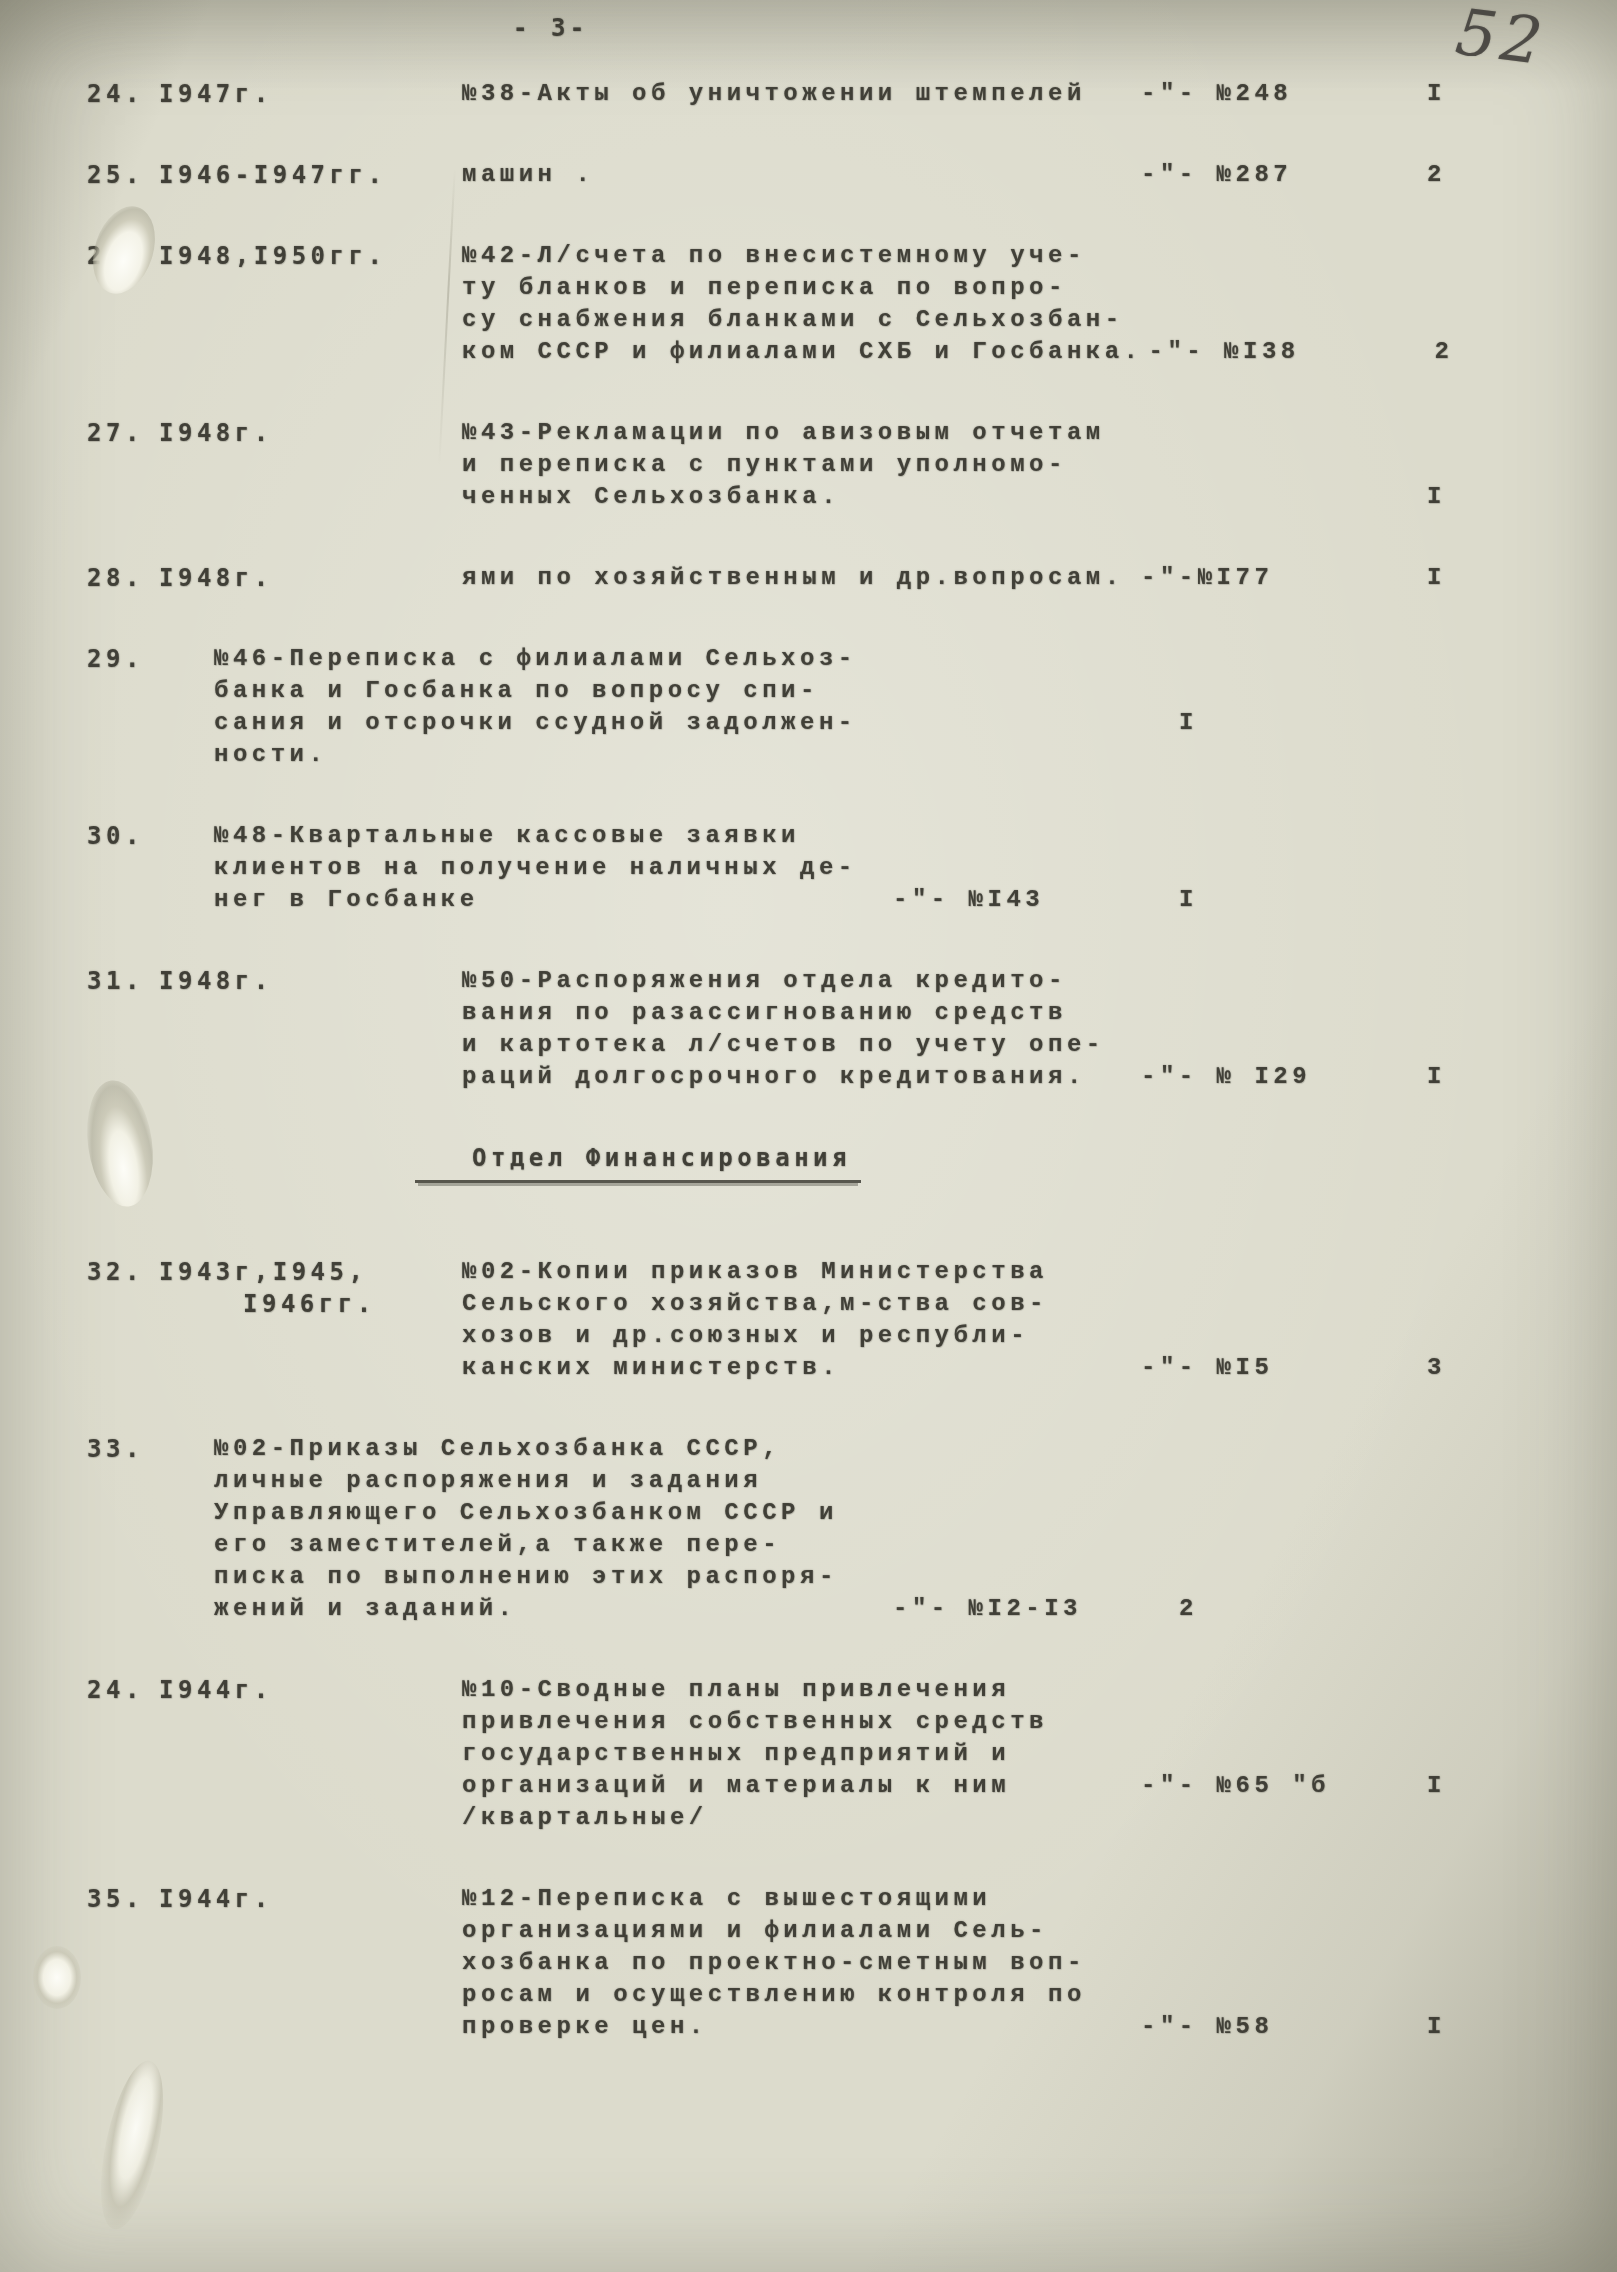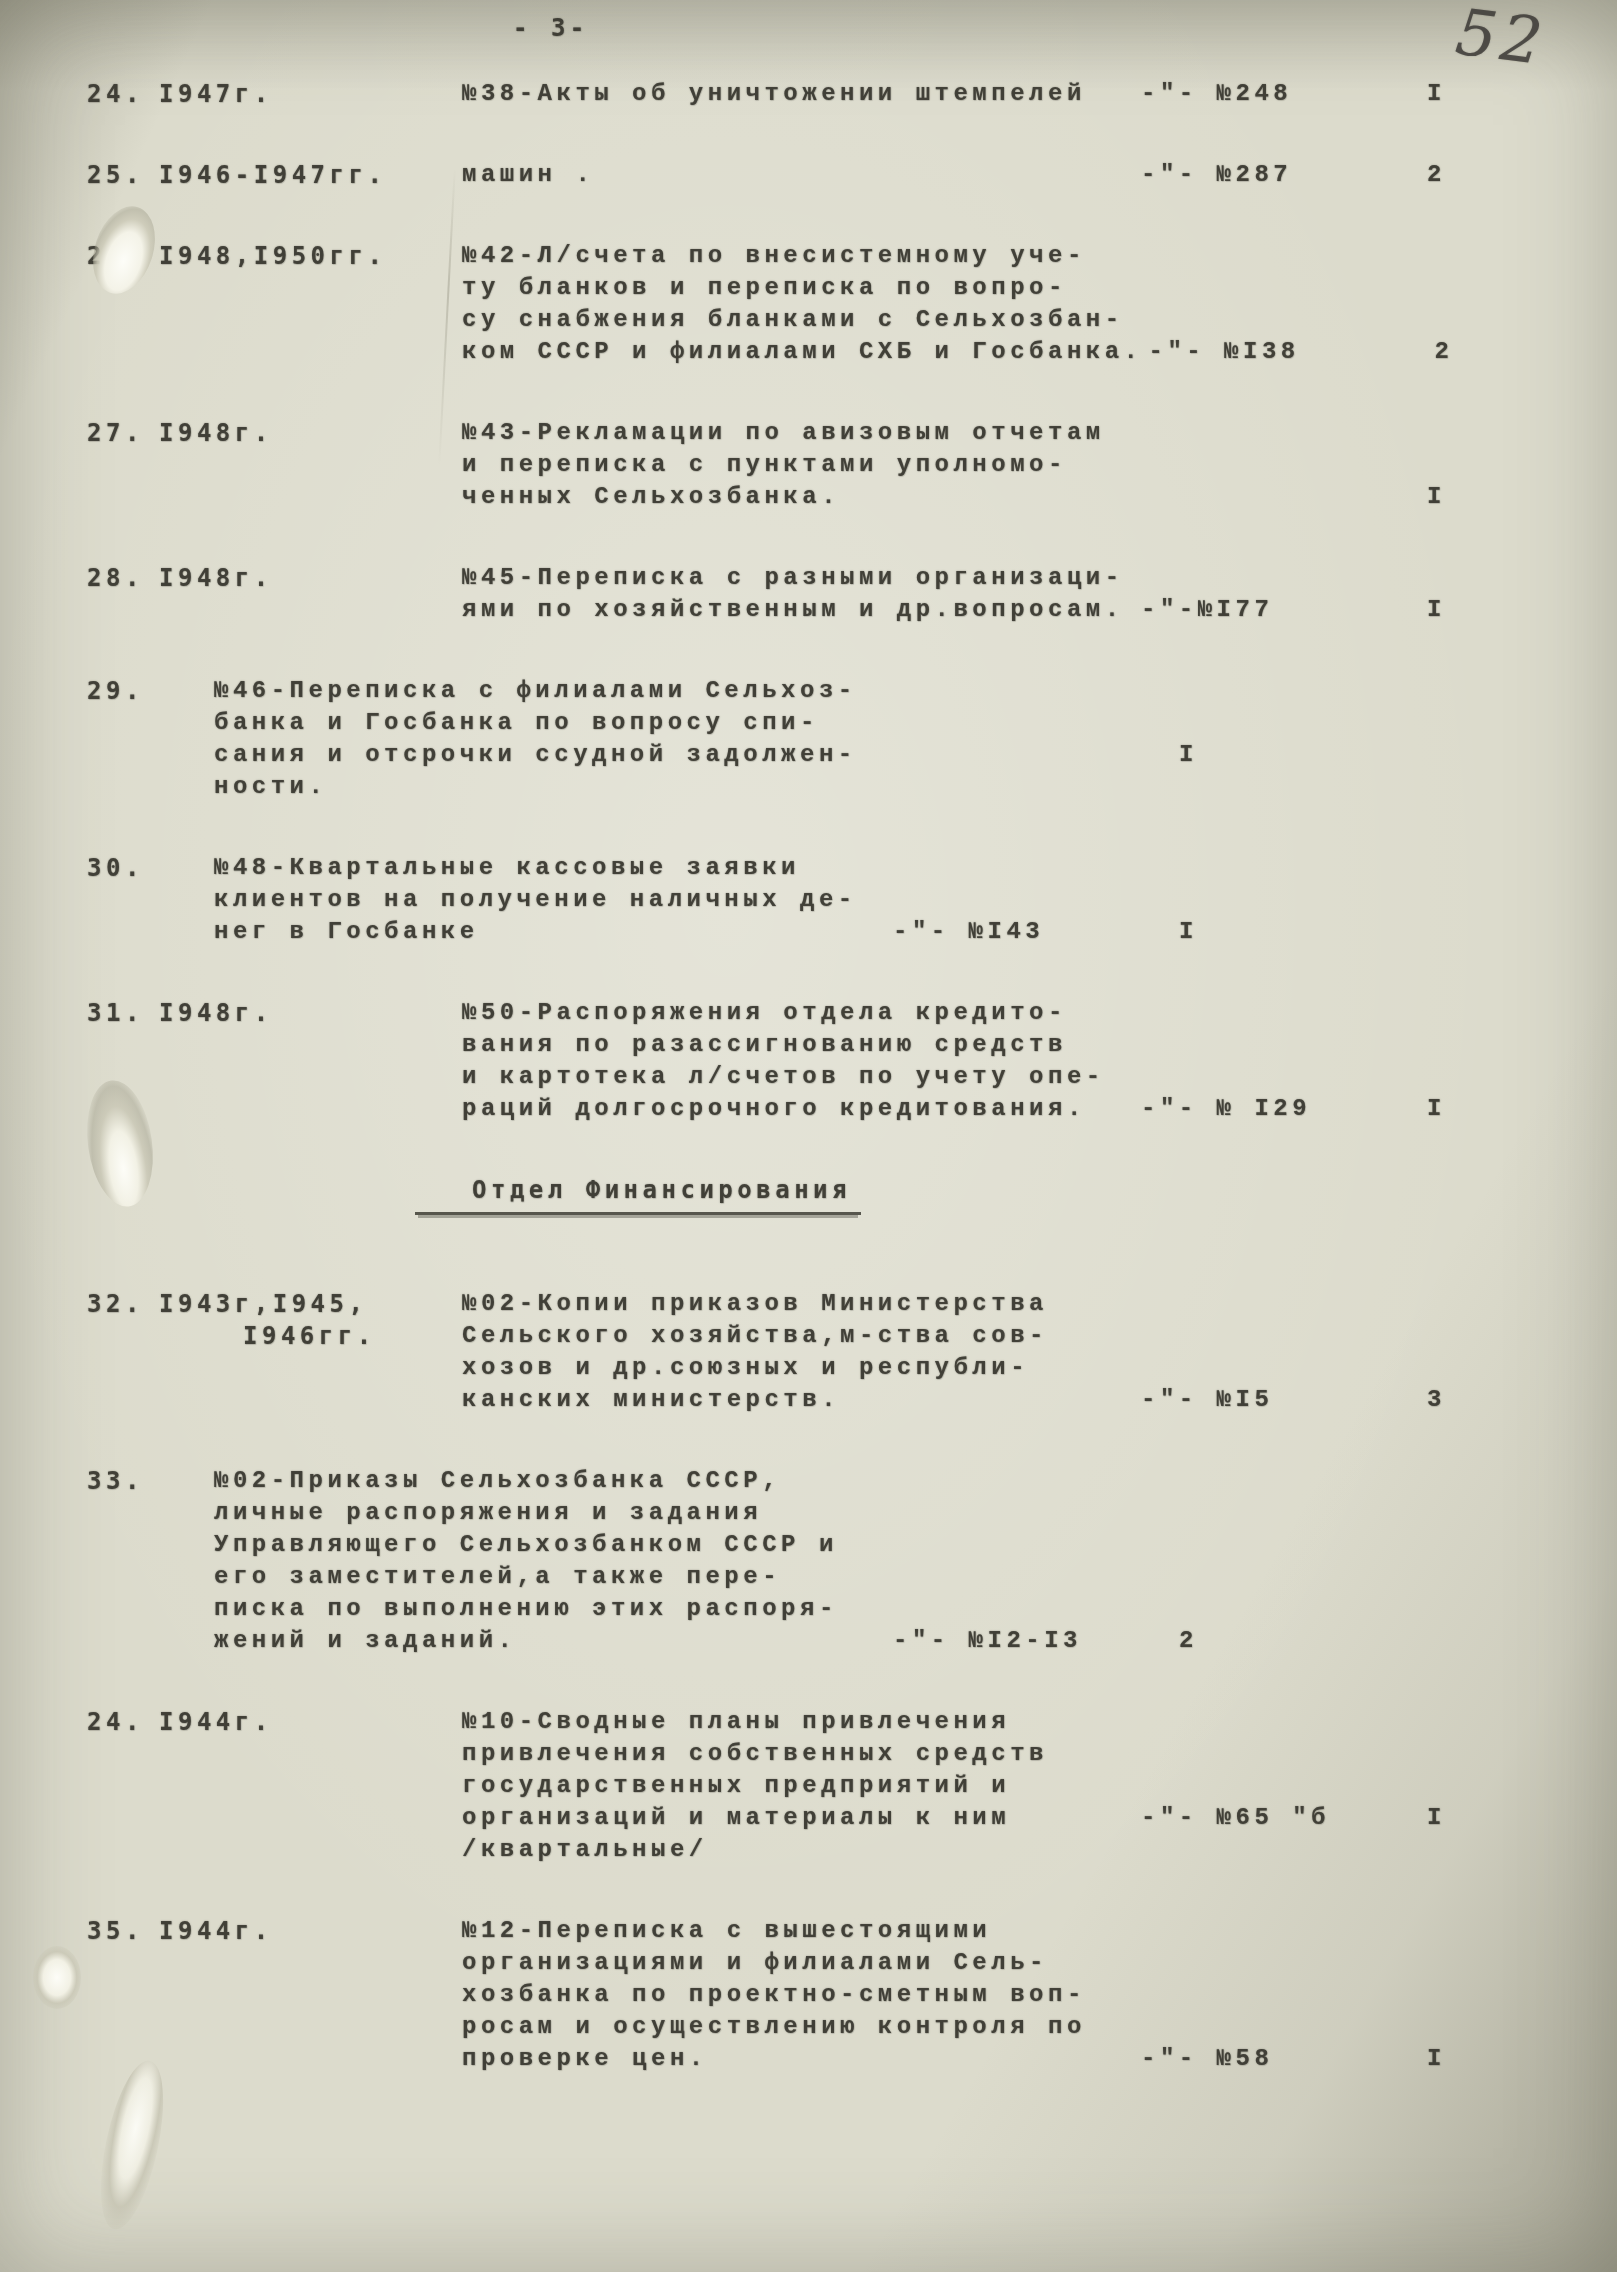--- a/index.html
+++ b/index.html
@@ -102,21 +102,21 @@
 
   <div class="row ink">
     <div class="r-num">27.</div>
     <div class="r-years"><div>I948г.</div></div>
     <div class="r-desc"><div class="line"><span class="line-text">№43-Рекламации по авизовым отчетам</span><span class="ref"></span><span class="count"></span></div><div class="line"><span class="line-text">и переписка с пунктами уполномо-</span><span class="ref"></span><span class="count"></span></div><div class="line"><span class="line-text">ченных Сельхозбанка.</span><span class="ref"></span><span class="count">I</span></div></div>
   </div>
 
   <div class="row ink">
     <div class="r-num">28.</div>
     <div class="r-years"><div>I948г.</div></div>
-    <div class="r-desc"><div class="line"><span class="line-text">№45-Переписка с разными организаци-</span><span class="ref"></span><span class="count"></span></div><div class="line"><span class="line-text">ями по хозяйственным и др.вопросам.</span><span class="ref">-"-№I77</span><span class="count">I</span></div></div>
+    <div class="r-desc"><div class="line"><span class="ref"></span><span class="count"></span></div><div class="line"><span class="line-text">ями по хозяйственным и др.вопросам.</span><span class="ref">-"-№I77</span><span class="count">I</span></div></div>
   </div>
 
   <div class="row ink">
     <div class="r-num">29.</div>
     <div class="r-desc"><div class="line"><span class="line-text">№46-Переписка с филиалами Сельхоз-</span><span class="ref"></span><span class="count"></span></div><div class="line"><span class="line-text">банка и Госбанка по вопросу спи-</span><span class="ref"></span><span class="count"></span></div><div class="line"><span class="line-text">сания и отсрочки ссудной задолжен-</span><span class="ref"></span><span class="count">I</span></div><div class="line"><span class="line-text">ности.</span><span class="ref"></span><span class="count"></span></div></div>
   </div>
 
   <div class="row ink">
     <div class="r-num">30.</div>
     <div class="r-desc"><div class="line"><span class="line-text">№48-Квартальные кассовые заявки</span><span class="ref"></span><span class="count"></span></div><div class="line"><span class="line-text">клиентов на получение наличных де-</span><span class="ref"></span><span class="count"></span></div><div class="line"><span class="line-text">нег в Госбанке</span><span class="ref">-"- №I43</span><span class="count">I</span></div></div>

